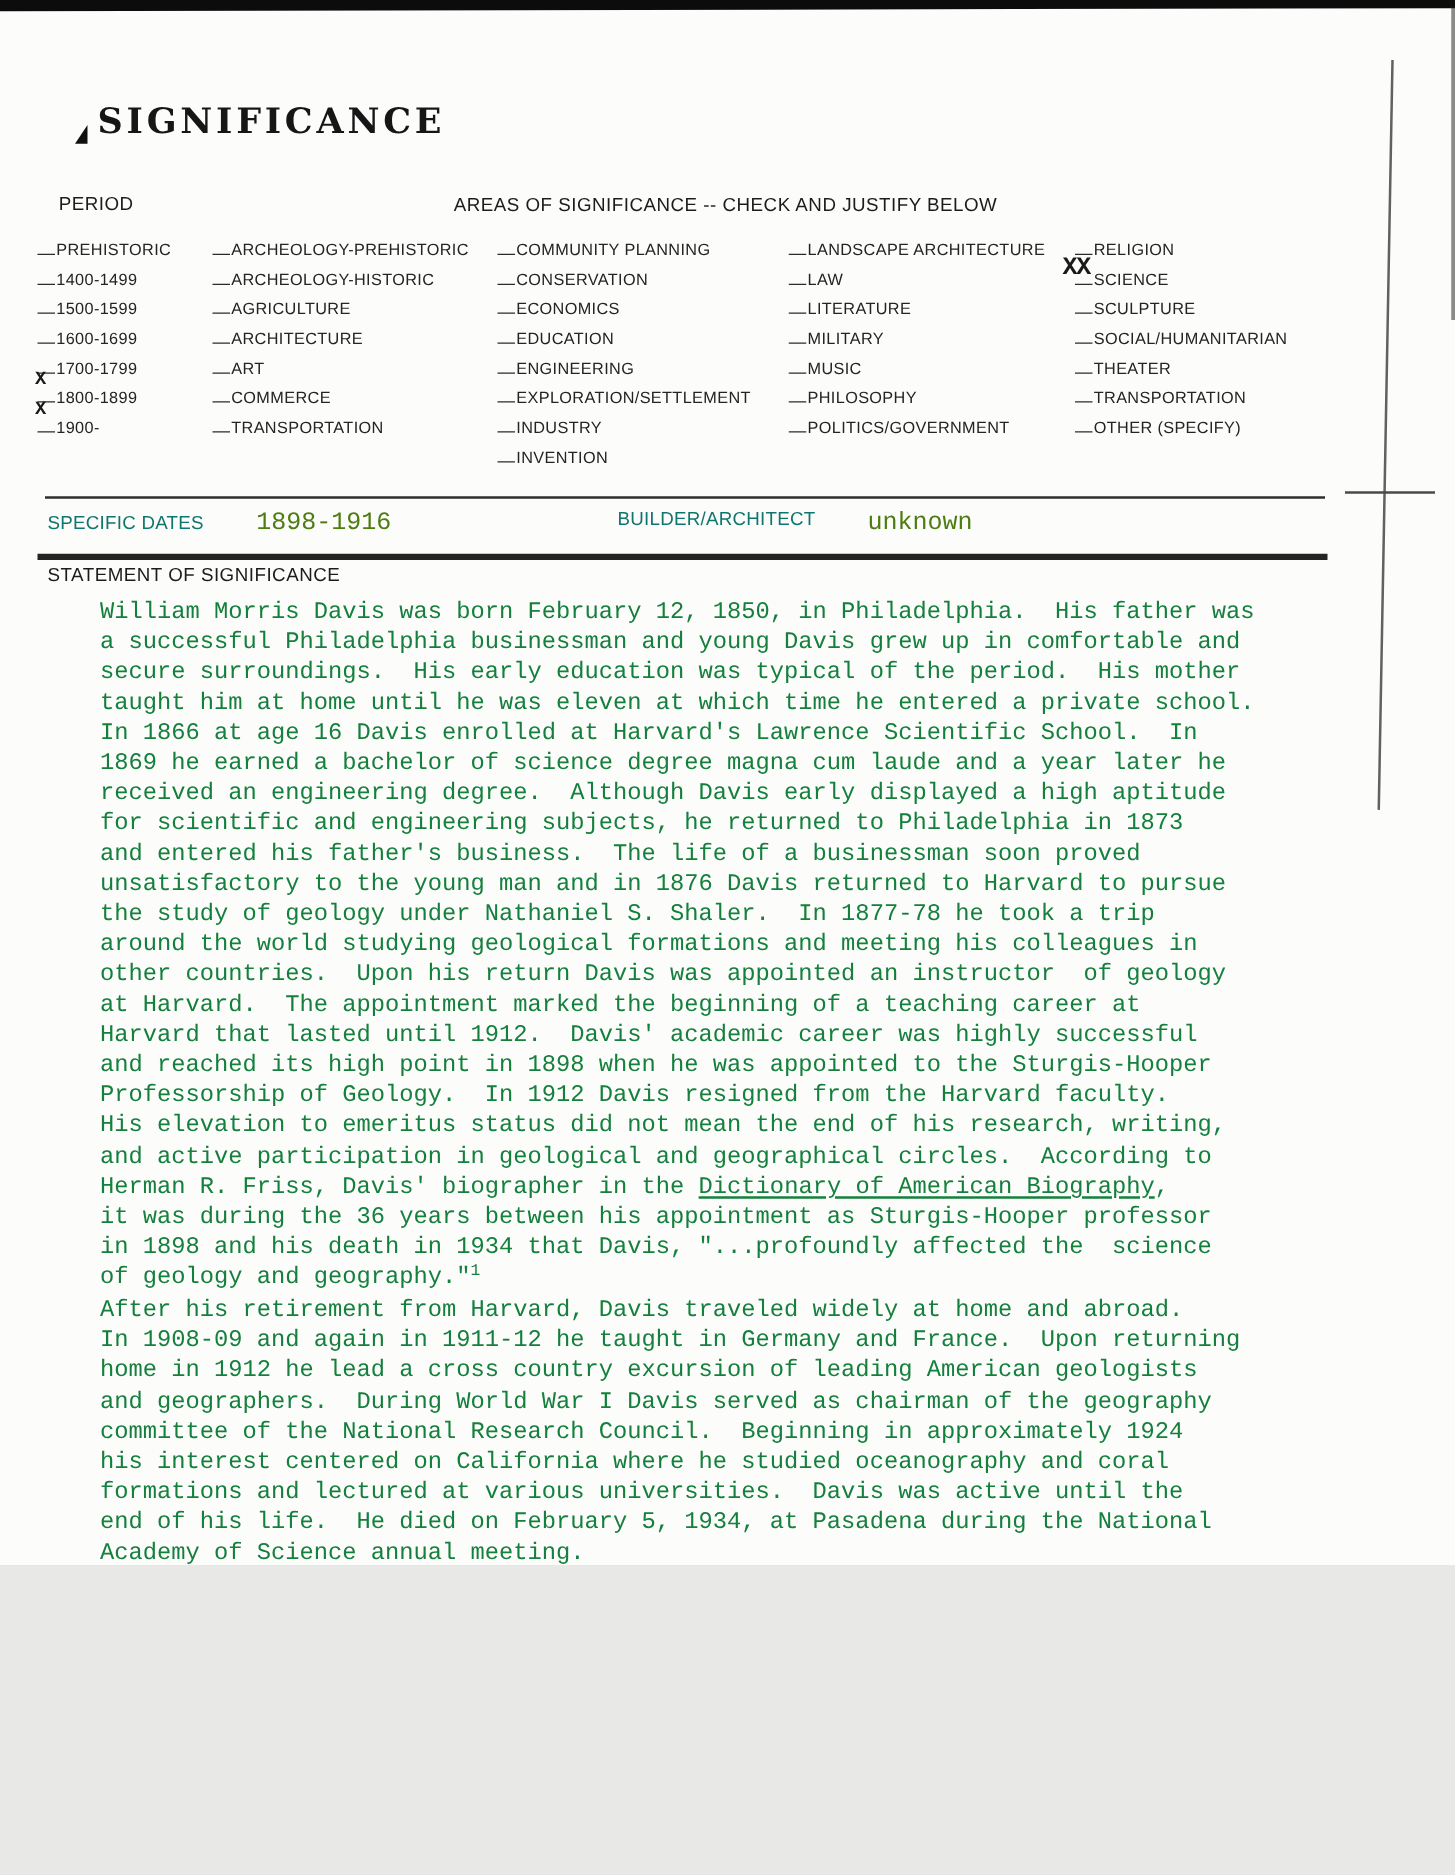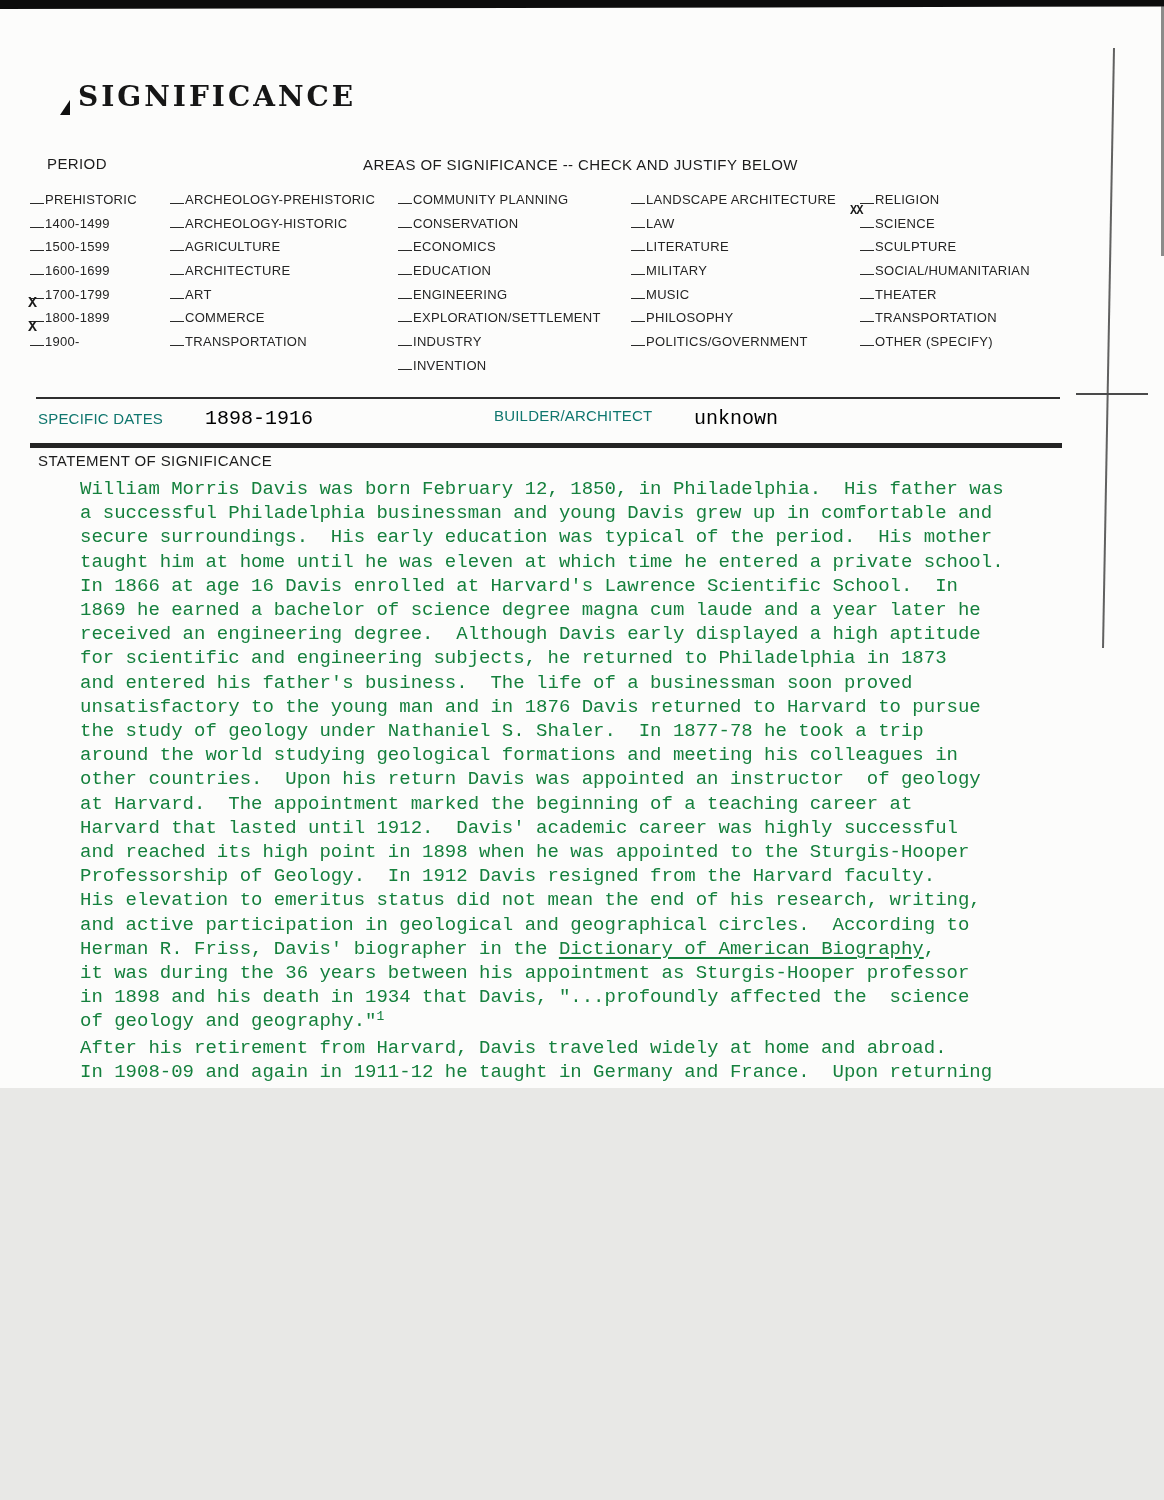--- a/index.html
+++ b/index.html
@@ -1,17 +1,17 @@
 <!DOCTYPE html>
 <html><head>
 <meta charset="utf-8">
 <style>
   html,body{margin:0;padding:0;background:#e8e8e6;}
   .page{
-    position:relative;width:1164px;height:1088px;margin:0 auto;
+    position:relative;width:1164px;height:1252px;margin:0 auto;
     background:#fcfcfb;overflow:hidden;
     font-family:"Liberation Sans",sans-serif;color:#1d1d1d;
   }
   
   .bar-top{position:absolute;left:-4px;top:0;width:1180px;height:9px;background:#0c0c0c;transform:rotate(-0.12deg);transform-origin:left top;}
   .bar-bottom{position:absolute;left:-4px;top:1492px;width:1180px;height:8px;background:#121212;transform:rotate(0.06deg);}
   .edge-line{position:absolute;left:1113px;top:48px;width:1.6px;height:600px;background:#3a3a3a;transform:rotate(1.05deg);transform-origin:top center;opacity:.8;}
   .edge-strip-top{position:absolute;right:0;top:6px;width:3px;height:250px;background:#2e2e2e;opacity:.55;}
   .edge-strip-bottom{position:absolute;right:0;top:1380px;width:2px;height:120px;background:#444;opacity:.5;}
 
@@ -23,30 +23,30 @@
   
   .hd{position:absolute;font-size:15px;letter-spacing:.4px;color:#1c1c1c;}
   .hd-period{left:47px;top:155px;}
   .hd-areas{left:363px;top:156px;}
 
   
   .chk-col{position:absolute;top:188px;}
   .chk-item{position:relative;height:23.7px;line-height:23.7px;white-space:nowrap;font-size:13px;letter-spacing:.3px;color:#242424;}
   .chk-blank{display:inline-block;width:14px;border-bottom:1.9px solid #2b2b2b;margin-right:1px;}
   .chk-mark{position:absolute;left:-2px;top:-10px;line-height:1;font-family:"Liberation Mono","DejaVu Sans Mono",monospace;font-size:15px;font-weight:700;color:#1a1a1a;}
-  .chk-mark.double{left:-10px;top:-7px;font-size:12px;letter-spacing:-1px;}
+  .chk-mark.double{left:-10px;top:-7px;font-size:20px;letter-spacing:-1px;}
 
   
   .rule-thin{position:absolute;left:36px;top:397px;width:1024px;height:2.2px;background:#2f2f2f;}
   .rule-thin-b{position:absolute;left:1076px;top:393px;width:72px;height:2px;background:#4a4a4a;}
   .rule-thick{position:absolute;left:30px;top:443px;width:1032px;height:4.5px;background:#242424;}
 
   
   .lbl{position:absolute;font-size:15px;letter-spacing:.2px;color:#0f766e;}
-  .mono{font-family:"Liberation Mono","DejaVu Sans Mono",monospace;color:#000000;}
+  .mono{font-family:"Liberation Mono","DejaVu Sans Mono",monospace;color:#4d7c0f;}
   .val-dates{position:absolute;left:205px;top:407px;font-size:20px;}
   .val-builder{position:absolute;left:694px;top:407px;font-size:20px;}
 
   .hd-statement{left:38px;top:452px;}
 
   
   .tw{position:absolute;left:80px;white-space:pre;font-family:"Liberation Mono","DejaVu Sans Mono",monospace;font-size:19px;line-height:24.2px;color:#15803d;}
   .tw u{text-underline-offset:3px;text-decoration-thickness:1.6px;text-align:center;}
   .tw sup{font-size:13px;vertical-align:6px;line-height:0;}
   .para1{top:477px;}

